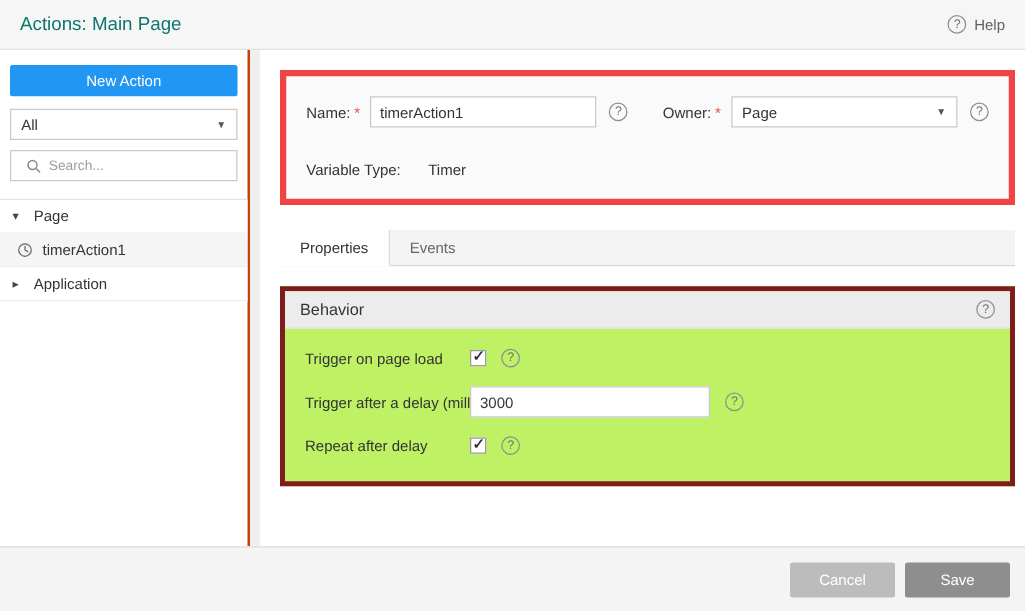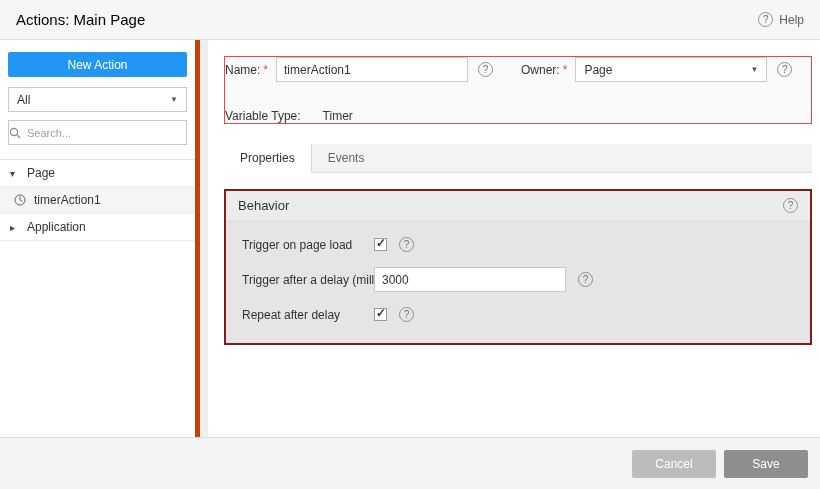--- a/index.html
+++ b/index.html
@@ -13,53 +13,53 @@
   .app { width: 820px; height: 489px; display: flex; flex-direction: column; }
 
   
   .topbar {
     height: 40px; flex: none;
     background: #f6f6f6;
     border-bottom: 1px solid #e2e2e2;
     display: flex; align-items: center; justify-content: space-between;
     padding: 0 16px;
   }
-  .topbar .title { font-size: 15px; color: #000000; }
+  .topbar .title { font-size: 15px; color: #0f766e; }
   .help-link { display: flex; align-items: center; gap: 6px; color: #616161; cursor: pointer; }
 
   .q {
     width: 15px; height: 15px; flex: none;
     border: 1px solid #909090; border-radius: 50%;
     display: inline-flex; align-items: center; justify-content: center;
     font-size: 10px; color: #707070; background: transparent; line-height: 1;
   }
 
   
   .main { flex: 1; display: flex; min-height: 0; }
 
   
-  .sidebar { width: 200px; flex: none; background: #fff; border-right: 5px solid #c2410c; }
+  .sidebar { width: 200px; flex: none; background: #fff; border-right: 2px solid #c2410c; }
   .side-controls { padding: 12px 8px 2px 8px; }
   .new-action {
     width: 100%; height: 25px; border: none; border-radius: 2px;
     background: #2196f3; color: #fff; font-size: 12px;
     font-family: "Liberation Sans", sans-serif; cursor: pointer;
     display: flex; align-items: center; justify-content: center;
     margin-bottom: 10px;
   }
   .select {
     height: 25px; background: #fff; border: 1px solid #c9c9c9;
     display: flex; align-items: center; justify-content: space-between;
     padding: 0 8px; cursor: pointer; color: #333;
   }
   .side-controls .select { margin-bottom: 8px; gap: 12px; }
   .chevron { font-size: 8px; color: #555; }
   .search-box {
     height: 25px; border: 1px solid #c9c9c9; background: #fff;
-    display: flex; align-items: center; gap: 6px; padding: 0 0;
+    display: flex; align-items: center; gap: 6px; padding: 0 12px;
   }
   .search-box input {
     border: none; outline: none; flex: 1; min-width: 0;
     font: 11px "Liberation Sans", sans-serif; color: #333; background: transparent;
   }
   .search-box input::placeholder { color: #9e9e9e; }
 
   .tree { margin-top: 12px; border-top: 1px solid #e3e3e3; }
   .tree-row {
     height: 27px; display: flex; align-items: center; gap: 8px;
@@ -70,22 +70,22 @@
   .tree-row.selected { background: #f5f5f5; padding-left: 14px; }
   .icon-svg { flex: none; display: block; }
 
   
   .scroll-strip { width: 8px; flex: none; background: #efefef; }
 
   
   .content { flex: 1; background: #fff; padding: 16px 8px 16px 16px; overflow: hidden; }
 
   .form-panel {
-    border: 1px solid #ef4444; background: #fafafa;
-    margin-bottom: 20px;
+    border: 5px solid #ef4444; background: #fafafa;
+    padding: 16px; margin-bottom: 20px;
   }
   .form-row { display: flex; align-items: center; }
   .lbl { color: #333; white-space: nowrap; }
   .req { color: #d9534f; margin-left: 3px; }
   .text-input {
     height: 25px; width: 192px; border: 1px solid #c9c9c9; background: #fff;
     padding: 0 7px; font: 12px "Liberation Sans", sans-serif; color: #333;
   }
   .form-row .lbl { margin-right: 8px; }
   .form-row .q.after-name { margin: 0 28px 0 10px; }
@@ -102,21 +102,21 @@
   }
   .tab { padding: 7px 16px; color: #666; cursor: pointer; font-size: 12px; }
   .tab.active {
     background: #fff; color: #333;
     border-left: 1px solid #d9d9d9; border-right: 1px solid #d9d9d9;
     margin-bottom: -1px; border-bottom: 1px solid #fff;
   }
   .tab.active:first-child { border-left: none; }
 
   
-  .behavior { border: 2px solid #7f1d1d; background: #e5e5e5; margin-top: 16px; }
+  .behavior { border: 4px solid #7f1d1d; background: #bef264; margin-top: 16px; }
   .behavior-head {
     height: 30px; background: #ececec; border-bottom: 1px solid #e0e0e0;
     display: flex; align-items: center; justify-content: space-between;
     padding: 0 12px; font-size: 13px; color: #333;
   }
   .behavior-body { padding: 16px 12px 6px 16px; }
   .b-row { display: flex; align-items: center; margin-bottom: 15px; }
   .b-label { width: 132px; flex: none; white-space: nowrap; overflow: hidden; color: #333; }
   .b-row .q { margin-left: 12px; }
 

